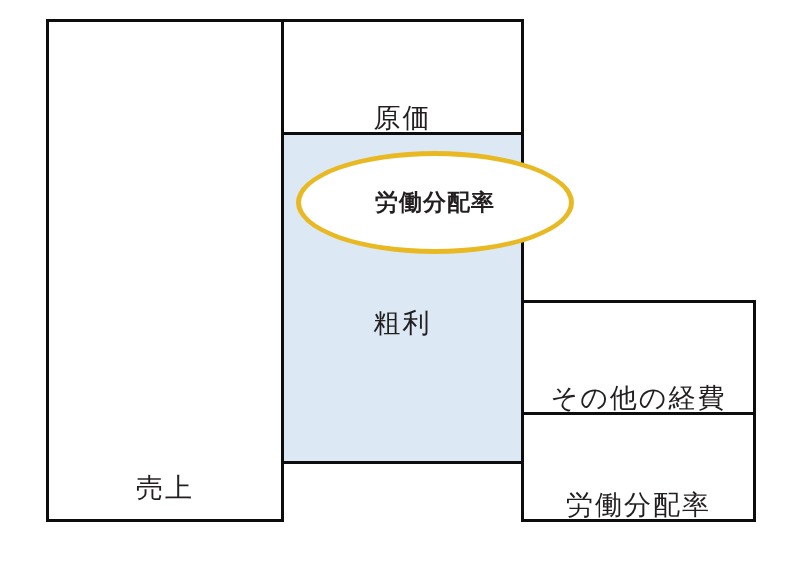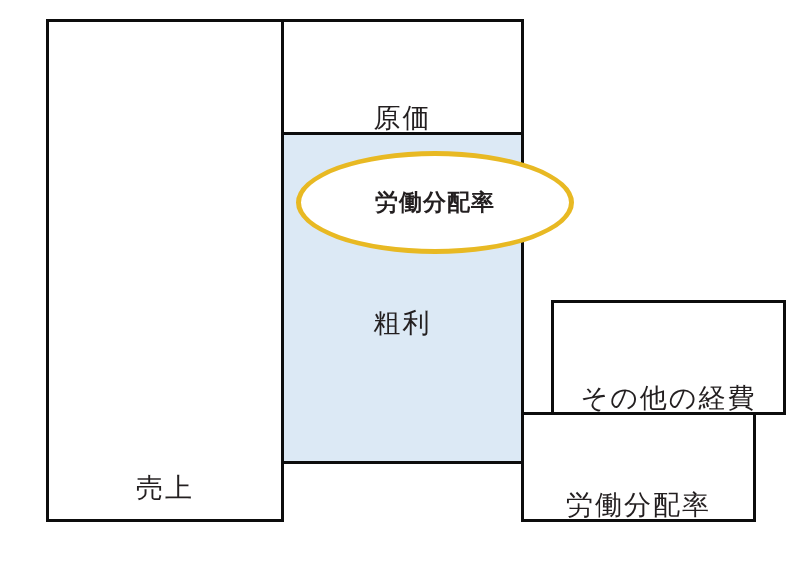--- a/index.html
+++ b/index.html
@@ -73,21 +73,21 @@
     width: 235px;
     height: 171px;
     background: #fdecc8;
   }
   #box-labor .box-label {
     position: relative;
     left: 42px;
   }
   
   #box-other {
-    left: 551px;
+    left: 521px;
     top: 300px;
     width: 235px;
     height: 115px;
   }
   
   #box-profit {
     left: 521px;
     top: 412px;
     width: 235px;
     height: 110px;

